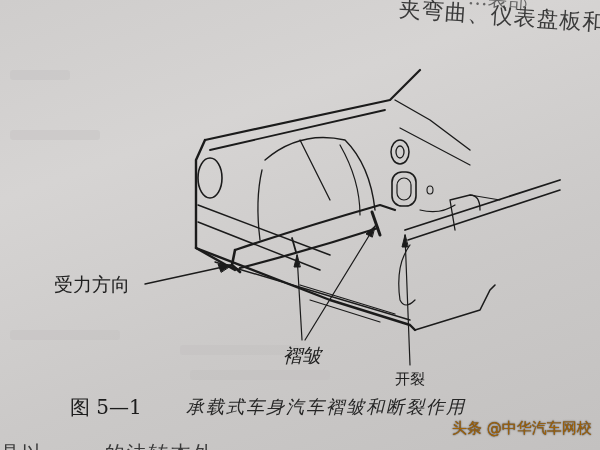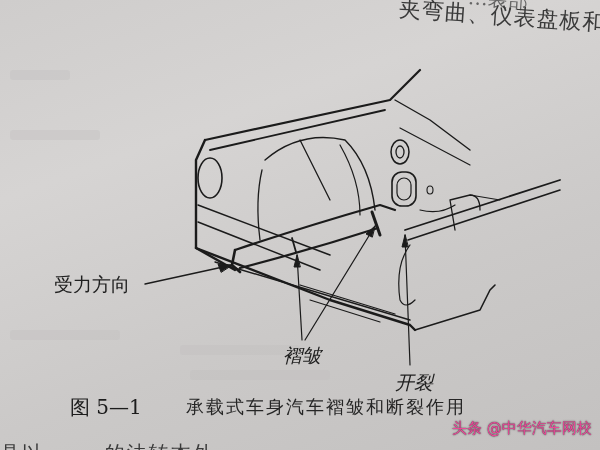--- a/index.html
+++ b/index.html
@@ -17,26 +17,26 @@
   }
   .top-text-2 {
     position:absolute; left:468px; top:-14px; font-size:20px; color:#4a4a4a;
     transform: rotate(4deg); white-space:nowrap; opacity:.8;
   }
   .ghost-line {
     position:absolute; height:10px; background:#bfbdbc; opacity:.35; border-radius:3px;
   }
   svg.drawing { position:absolute; left:0; top:0; }
   .label { position:absolute; font-size:19px; white-space:nowrap; color:#202020; }
-  .label.sm { font-size:19px;font-style:italic; }
+  .label.sm { font-size:15px; }
   .caption-num { position:absolute; left:62px; top:394px; font-size:20px; color:#1c1c1c; white-space:nowrap;margin-left:8px; }
-  .caption-title { position:absolute; left:186px; top:395px; font-size:18px; color:#262626; white-space:nowrap; letter-spacing:2px; }
+  .caption-title { position:absolute; left:186px; top:395px; font-size:18px; color:#262626; white-space:nowrap; letter-spacing:2px; font-style:italic; }
   .watermark {
     position:absolute; left:452px; top:419px; font-family:"DejaVu Sans", sans-serif; font-size:15px;
-    color:#ec4899; text-shadow: 0 0 2px rgba(0,0,0,.55), 0 0 1px rgba(0,0,0,.6); white-space:nowrap;
+    color:#a16207; text-shadow: 0 0 2px rgba(0,0,0,.55), 0 0 1px rgba(0,0,0,.6); white-space:nowrap;
   }
   .bottom-text { position:absolute; left:0; top:440px; font-size:20px; color:#3a3a3a; white-space:nowrap; letter-spacing:2px; }
 </style>
 </head>
 <body>
 
 <div class="page">
 
   <div class="top-text-2">…装部</div>
   <div class="top-text">夹弯曲、仪表盘板和车</div>

